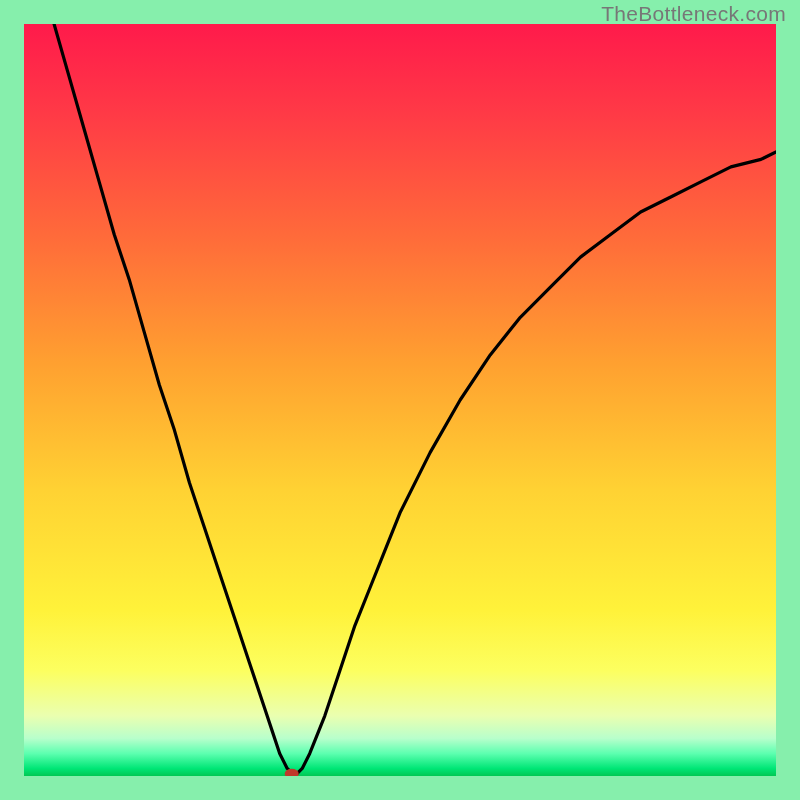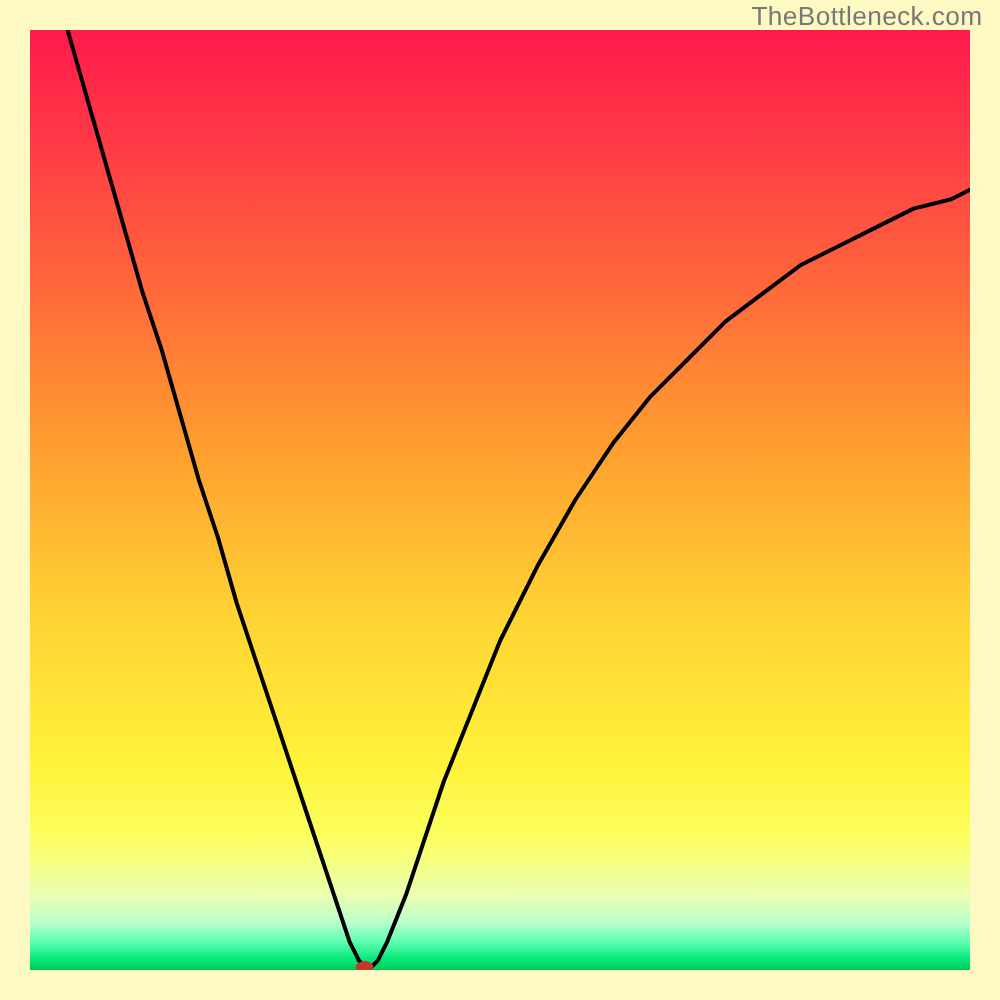--- a/index.html
+++ b/index.html
@@ -10,21 +10,21 @@
     background: #000;
     overflow: hidden;
     font-family: Arial, Helvetica, sans-serif;
   }
   .frame {
     position: absolute;
     top: 0;
     left: 0;
     width: 800px;
     height: 800px;
-    background: #fef9c3;
+    background: #86efac;
   }
   .plot {
     position: absolute;
     top: 24px;
     left: 24px;
     width: 752px;
     height: 752px;
     background: linear-gradient(
       to bottom,
       #ff1a4b 0%,

